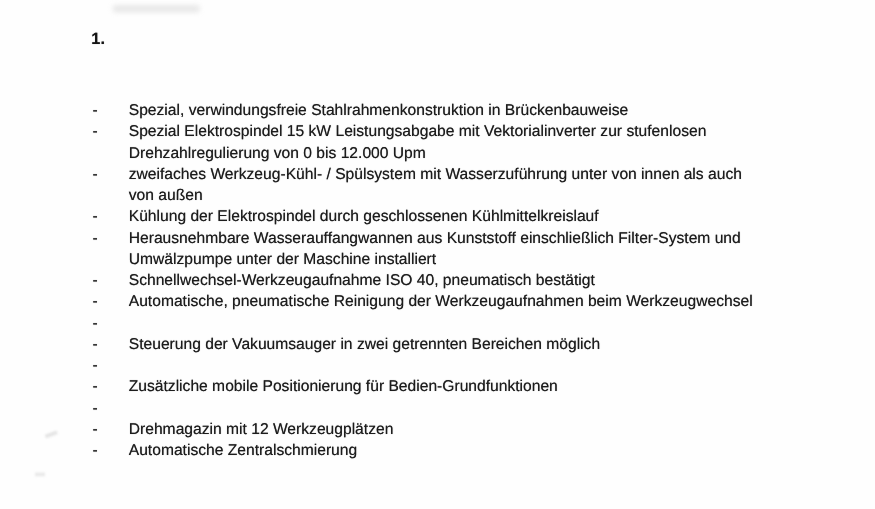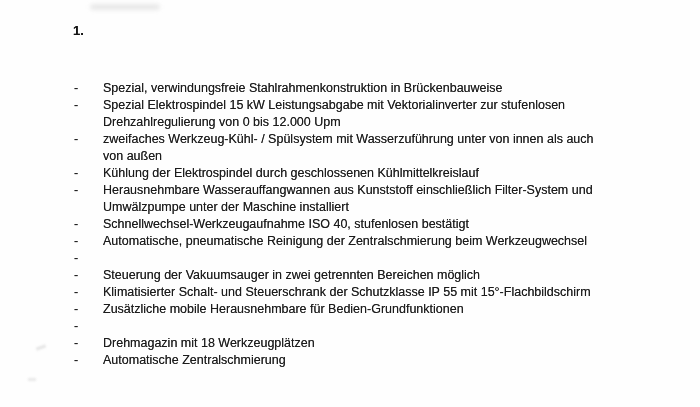--- a/index.html
+++ b/index.html
@@ -108,47 +108,46 @@
       <span class="marker">-</span>
       <span class="item-text">Kühlung der Elektrospindel durch geschlossenen Kühlmittelkreislauf</span>
     </div>
     <div class="item">
       <span class="marker">-</span>
       <span class="item-text">Herausnehmbare Wasserauffangwannen aus Kunststoff einschließlich Filter-System und
 Umwälzpumpe unter der Maschine installiert</span>
     </div>
     <div class="item">
       <span class="marker">-</span>
-      <span class="item-text">Schnellwechsel-Werkzeugaufnahme ISO 40, stufenlosen bestätigt</span>
+      <span class="item-text">Schnellwechsel-Werkzeugaufnahme ISO 40, pneumatisch bestätigt</span>
     </div>
     <div class="item">
       <span class="marker">-</span>
-      <span class="item-text">Automatische, pneumatische Reinigung der Zentralschmierung beim Werkzeugwechsel</span>
+      <span class="item-text">Automatische, pneumatische Reinigung der Werkzeugaufnahmen beim Werkzeugwechsel</span>
     </div>
     <div class="item">
       <span class="marker">-</span>
     </div>
     <div class="item">
       <span class="marker">-</span>
       <span class="item-text">Steuerung der Vakuumsauger in zwei getrennten Bereichen möglich</span>
     </div>
     <div class="item">
       <span class="marker">-</span>
-      <span class="item-text">Klimatisierter Schalt- und Steuerschrank der Schutzklasse IP 55 mit 15°-Flachbildschirm</span>
     </div>
     <div class="item">
       <span class="marker">-</span>
-      <span class="item-text">Zusätzliche mobile Herausnehmbare für Bedien-Grundfunktionen</span>
+      <span class="item-text">Zusätzliche mobile Positionierung für Bedien-Grundfunktionen</span>
     </div>
     <div class="item">
       <span class="marker">-</span>
     </div>
     <div class="item">
       <span class="marker">-</span>
-      <span class="item-text">Drehmagazin mit 18 Werkzeugplätzen</span>
+      <span class="item-text">Drehmagazin mit 12 Werkzeugplätzen</span>
     </div>
     <div class="item">
       <span class="marker">-</span>
       <span class="item-text">Automatische Zentralschmierung</span>
     </div>
   </div>
 
 </div>
 
 </body></html>

